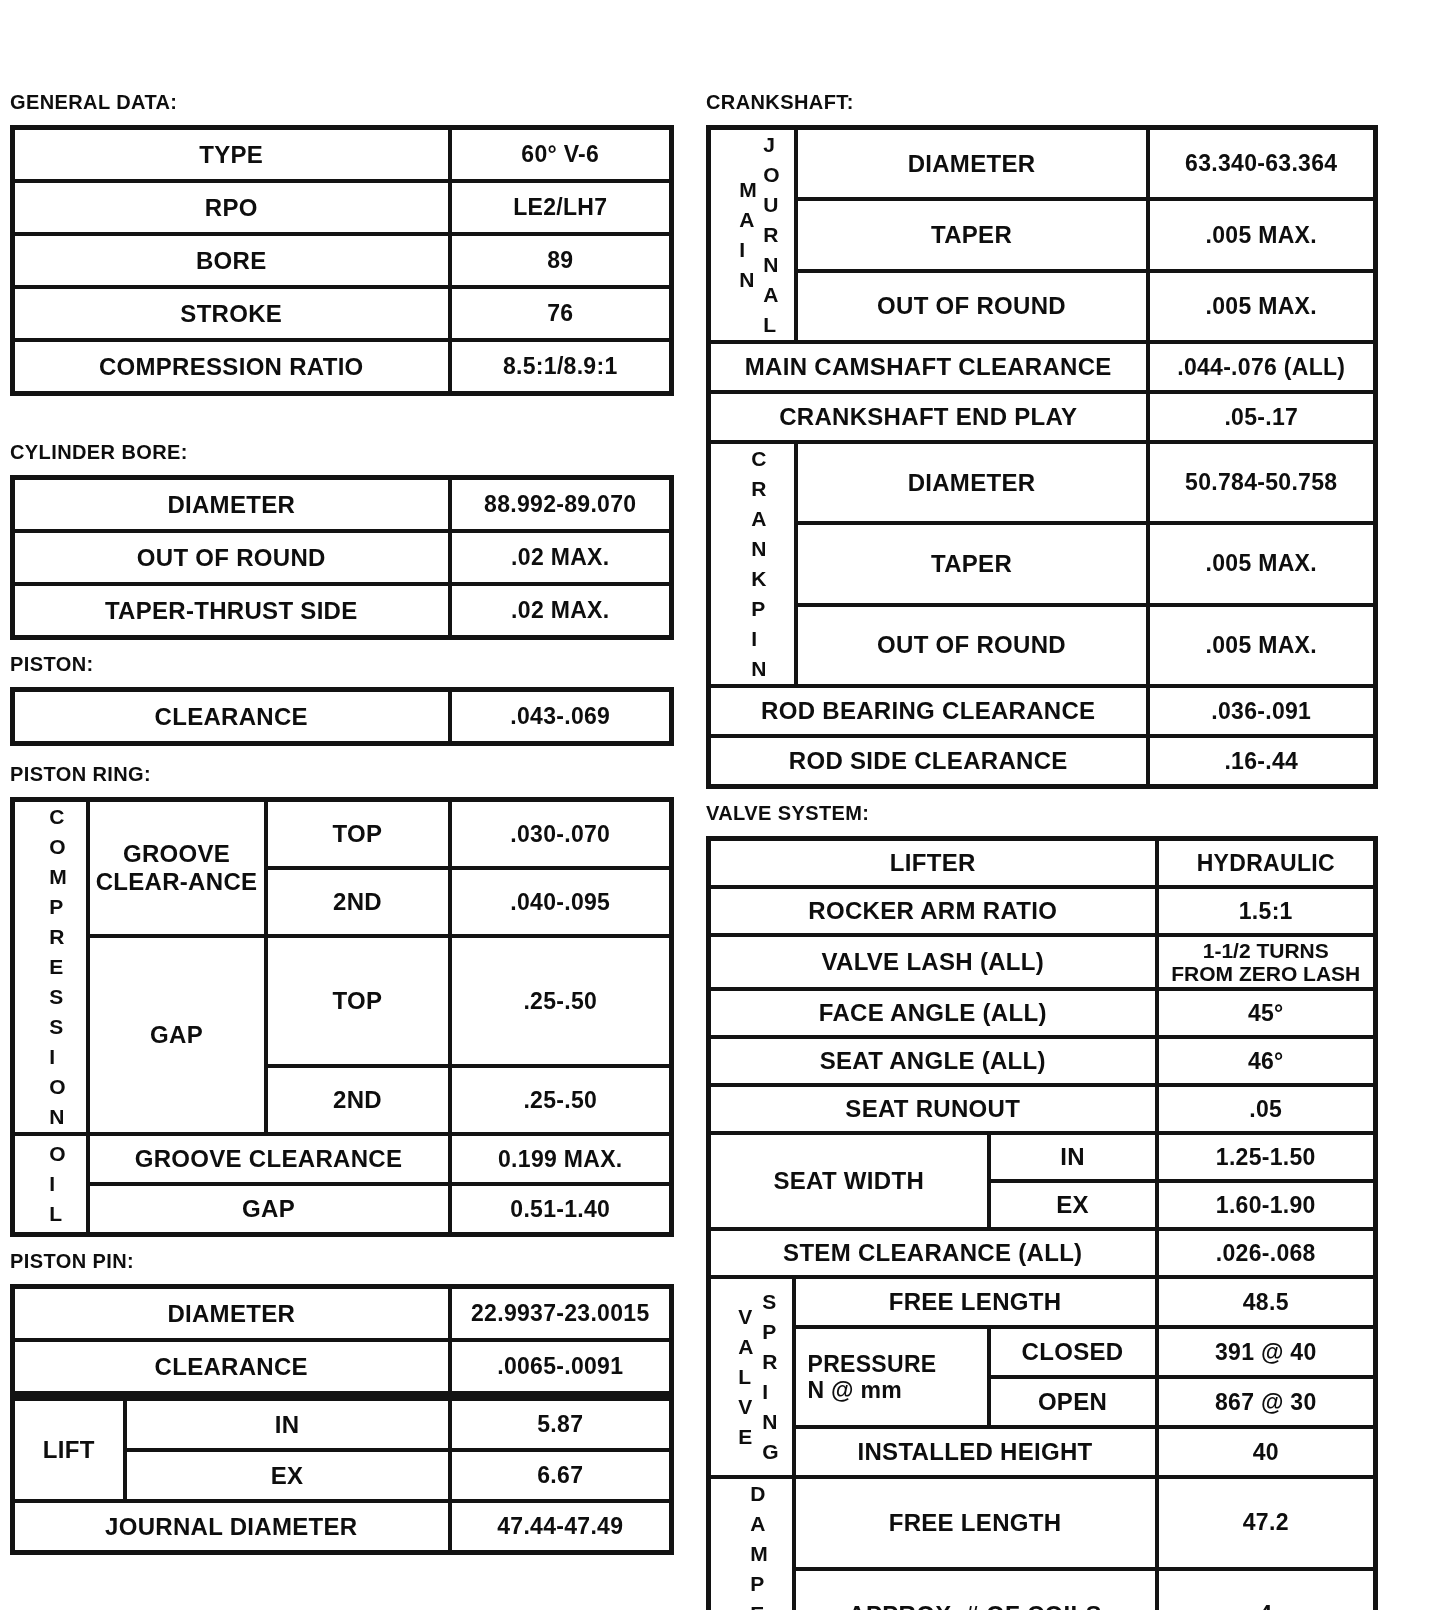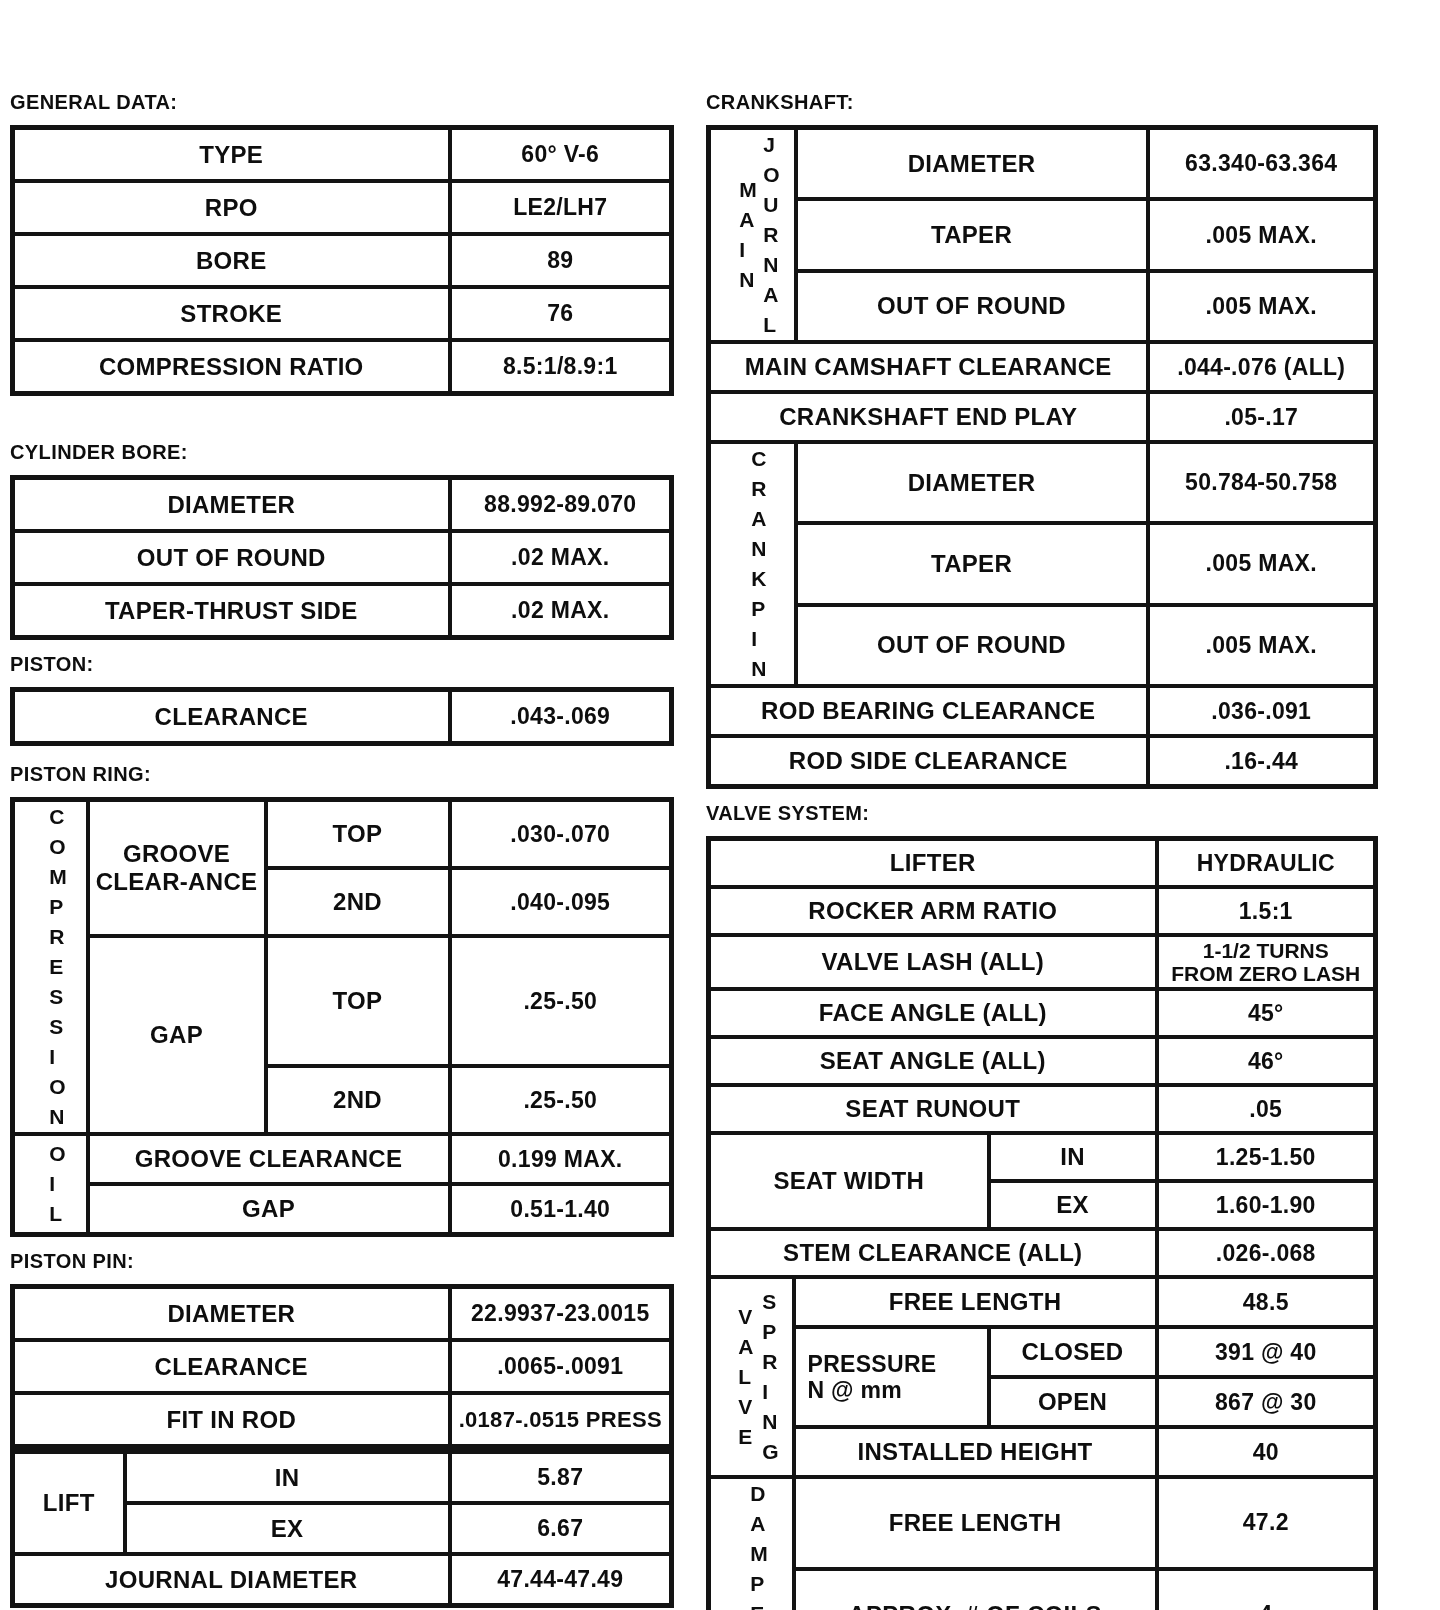--- a/index.html
+++ b/index.html
@@ -180,24 +180,20 @@
         </colgroup>
       <tbody>
           <tr class="r45">
         <td>DIAMETER</td>
         <td class="val">22.9937-23.0015</td>
       </tr>
       <tr class="r45">
         <td>CLEARANCE</td>
         <td class="val">.0065-.0091</td>
       </tr>
-      <tr class="r45">
-        <td>FIT IN ROD</td>
-        <td class="val" style="font-size:22px">.0187-.0515 PRESS</td>
-      </tr>
     </tbody>
       </table>
   </div>
 
   <div class="sec">
     <table>
       <colgroup>
           <col style="width:112px">
           <col style="width:325px">
           <col>

